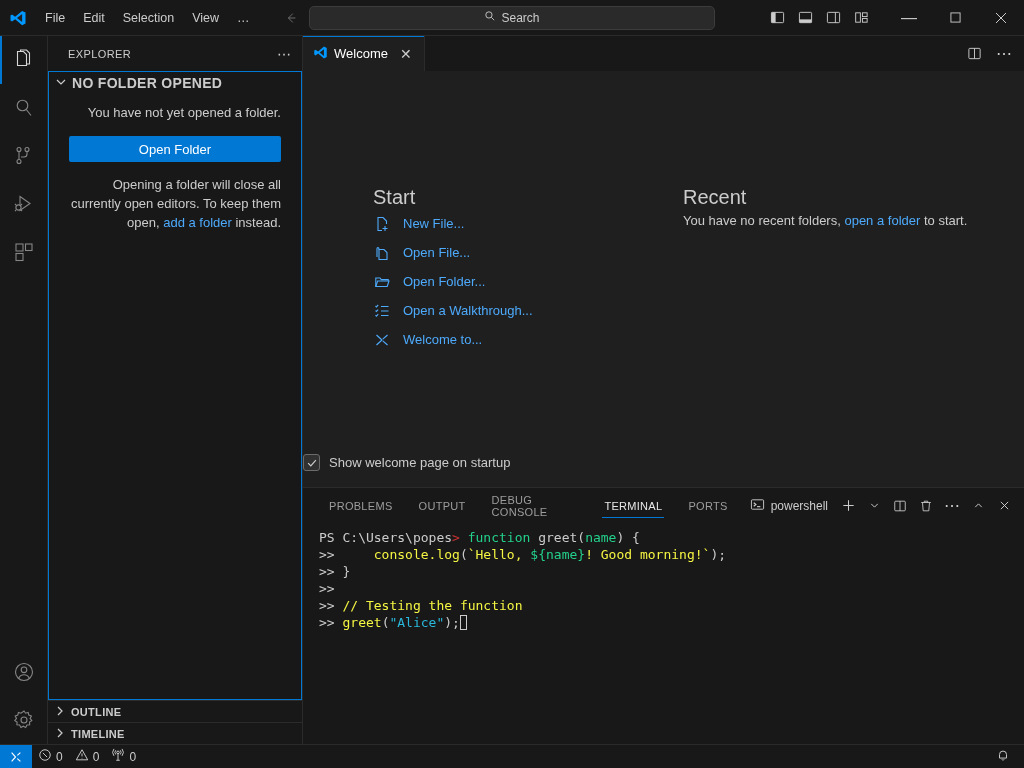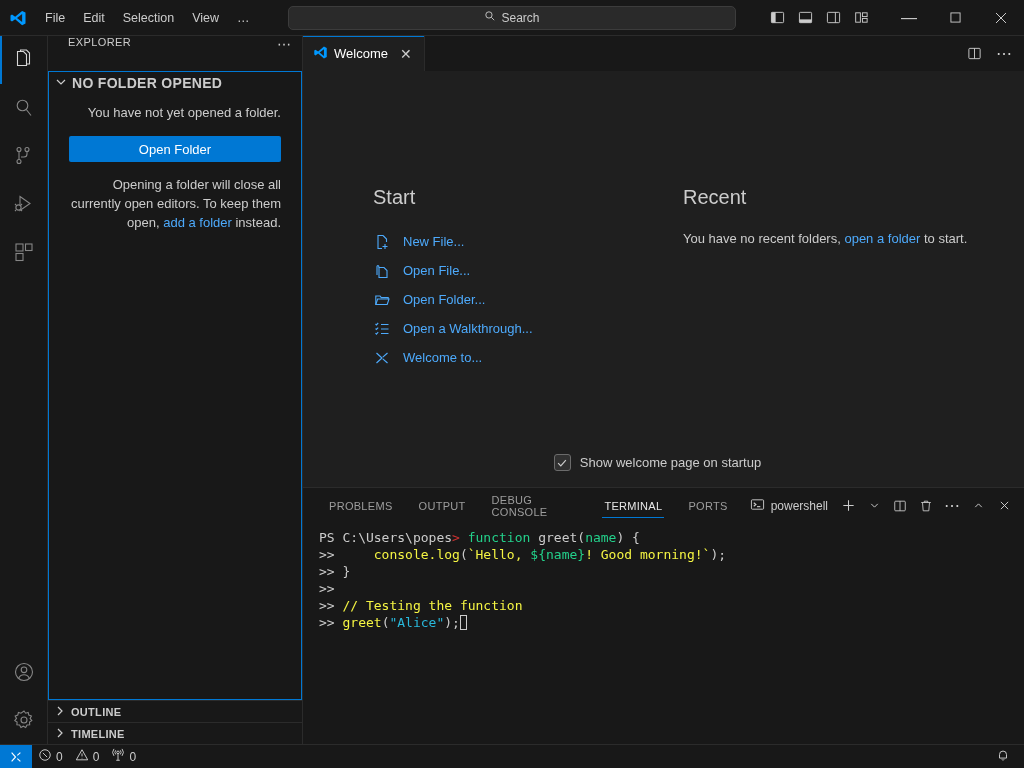--- a/index.html
+++ b/index.html
@@ -21,21 +21,21 @@
   .tb-logo { width: 36px; height: 36px; display: flex; align-items: center; justify-content: center; }
   .menu { display: flex; align-items: center; height: 36px; }
   .menu-item {
     padding: 0 8px; height: 22px; line-height: 22px; font-size: 12.5px;
     color: #cccccc; border-radius: 4px; margin: 0 1px; cursor: default;
   }
   .nav-arrows { display: flex; align-items: center; gap: 2px; margin-left: 20px; }
   .nav-btn { width: 24px; height: 24px; display: flex; align-items: center; justify-content: center; color: #6e6e6e; font-size: 14px; }
   .searchbox {
     position: absolute; left: 50%; transform: translateX(-50%);
-    width: 448px; height: 24px; background: #2a2a2a;
+    width: 406px; height: 24px; background: #2a2a2a;
     border: 1px solid #3c3c3c; border-radius: 5px;
     display: flex; align-items: center; justify-content: center; gap: 5px;
     color: #cccccc; font-size: 12px;
   }
   .win-right { margin-left: auto; display: flex; align-items: center; height: 36px; }
   .layout-btns { display: flex; align-items: center; gap: 2px; margin-right: 12px; }
   .lbtn { width: 26px; height: 26px; display: flex; align-items: center; justify-content: center; border-radius: 4px; }
   .winctrl { width: 46px; height: 36px; display: flex; align-items: center; justify-content: center; color: #cccccc; }
 
   
@@ -56,21 +56,21 @@
     content: ''; position: absolute; left: 0; top: 0; bottom: 0; width: 2px; background: #0078d4;
   }
   .act-bottom { margin-top: auto; display: flex; flex-direction: column; }
 
   
   .sidebar {
     width: 255px; flex: 0 0 255px; background: #181818;
     display: flex; flex-direction: column; border-right: 1px solid #2b2b2b;
   }
   .sb-title {
-    height: 35px; display: flex; padding: 0 10px 0 20px;
+    height: 35px; display: flex; align-items: center; padding: 0 10px 0 20px;
     font-size: 11px; letter-spacing: .4px; color: #cccccc; font-weight: 400;
   }
   .sb-title .dots { margin-left: auto; color: #cccccc; font-size: 14px; letter-spacing: 1px; }
   .sb-section-focus { flex: 1; border: 1px solid #0078d4; display: flex; flex-direction: column; min-height: 0; }
   .sect-header {
     height: 22px; display: flex; align-items: center; gap: 3px; padding-left: 4px;
     font-size: 14px; font-weight: bold; color: #cccccc; letter-spacing: .3px;
   }
   .sect-body { padding: 10px 20px 0 20px; }
   .sb-text { font-size: 13px; color: #cccccc; line-height: 1.4; margin-bottom: 14px; text-align: right; }
@@ -98,30 +98,30 @@
   .tab::before { content:''; position:absolute; top:0; left:0; right:0; height:1px; background:#0078d4; }
   .tab-close { color: #cccccc; font-size: 14px; line-height: 1; margin-left: 4px; width:16px; text-align:center; }
   .tabs-filler { flex: 1; background: #181818; display: flex; align-items: center; justify-content: flex-end; padding-right: 8px; gap: 6px; }
   .ed-action { width: 24px; height: 24px; display: flex; align-items: center; justify-content: center; color: #cccccc; border-radius: 4px; }
 
   
   .welcome { flex: 1; overflow: hidden; position: relative; background: #1f1f1f; }
   .welcome-inner { display: flex; padding: 115px 0 0 70px; gap: 0; }
   .col-start { width: 310px; }
   .col-recent { width: 300px; }
-  .w-h2 { font-size: 20px; font-weight: 400; color: #cccccc; margin-bottom: 18px; }
+  .w-h2 { font-size: 20px; font-weight: 400; color: #cccccc; }
   .start-item {
     display: flex; align-items: center; gap: 12px; height: 29px;
     color: #4daafc; font-size: 13px; cursor: pointer;
   }
   .si-icon { width: 18px; display: flex; align-items: center; justify-content: center; }
   .recent-text { font-size: 13px; color: #cccccc; line-height: 1.85; }
   .startup-row {
     position: absolute; left: 0; right: 12px; bottom: 16px;
-    display: flex; align-items: center; justify-content: center; gap: 9px;
+    display: flex; align-items: center; gap: 9px;
     font-size: 13px; color: #cccccc;
   }
   .chk {
     width: 17px; height: 17px; border: 1px solid #6b6b6b; border-radius: 3px;
     display: flex; align-items: center; justify-content: center; background: #313131;
   }
 
   
   .panel { flex: 0 0 257px; background: #181818; display: flex; flex-direction: column; border-top: 1px solid #2b2b2b; }
   .panel-head { height: 35px; flex: 0 0 35px; display: flex; align-items: center; padding: 0 8px 0 16px; }

